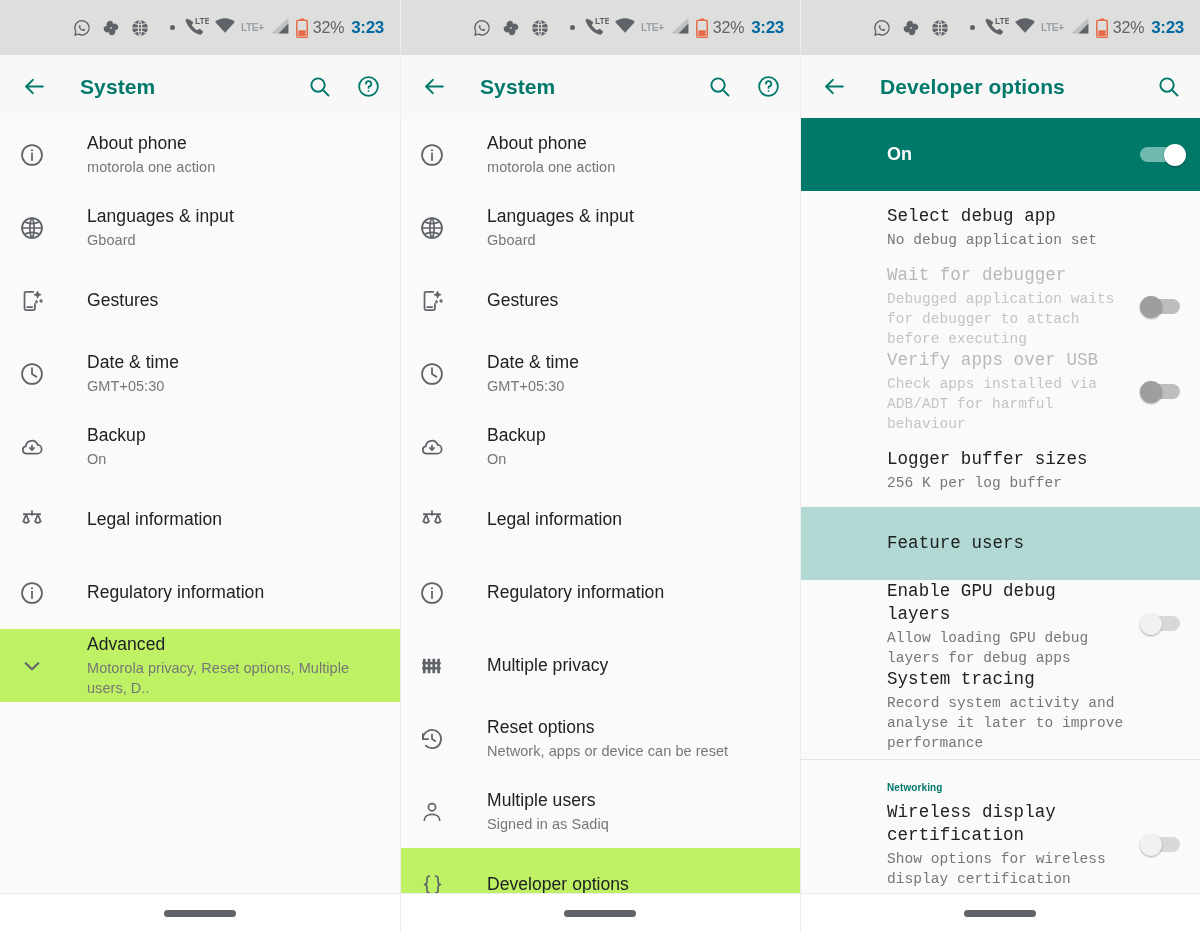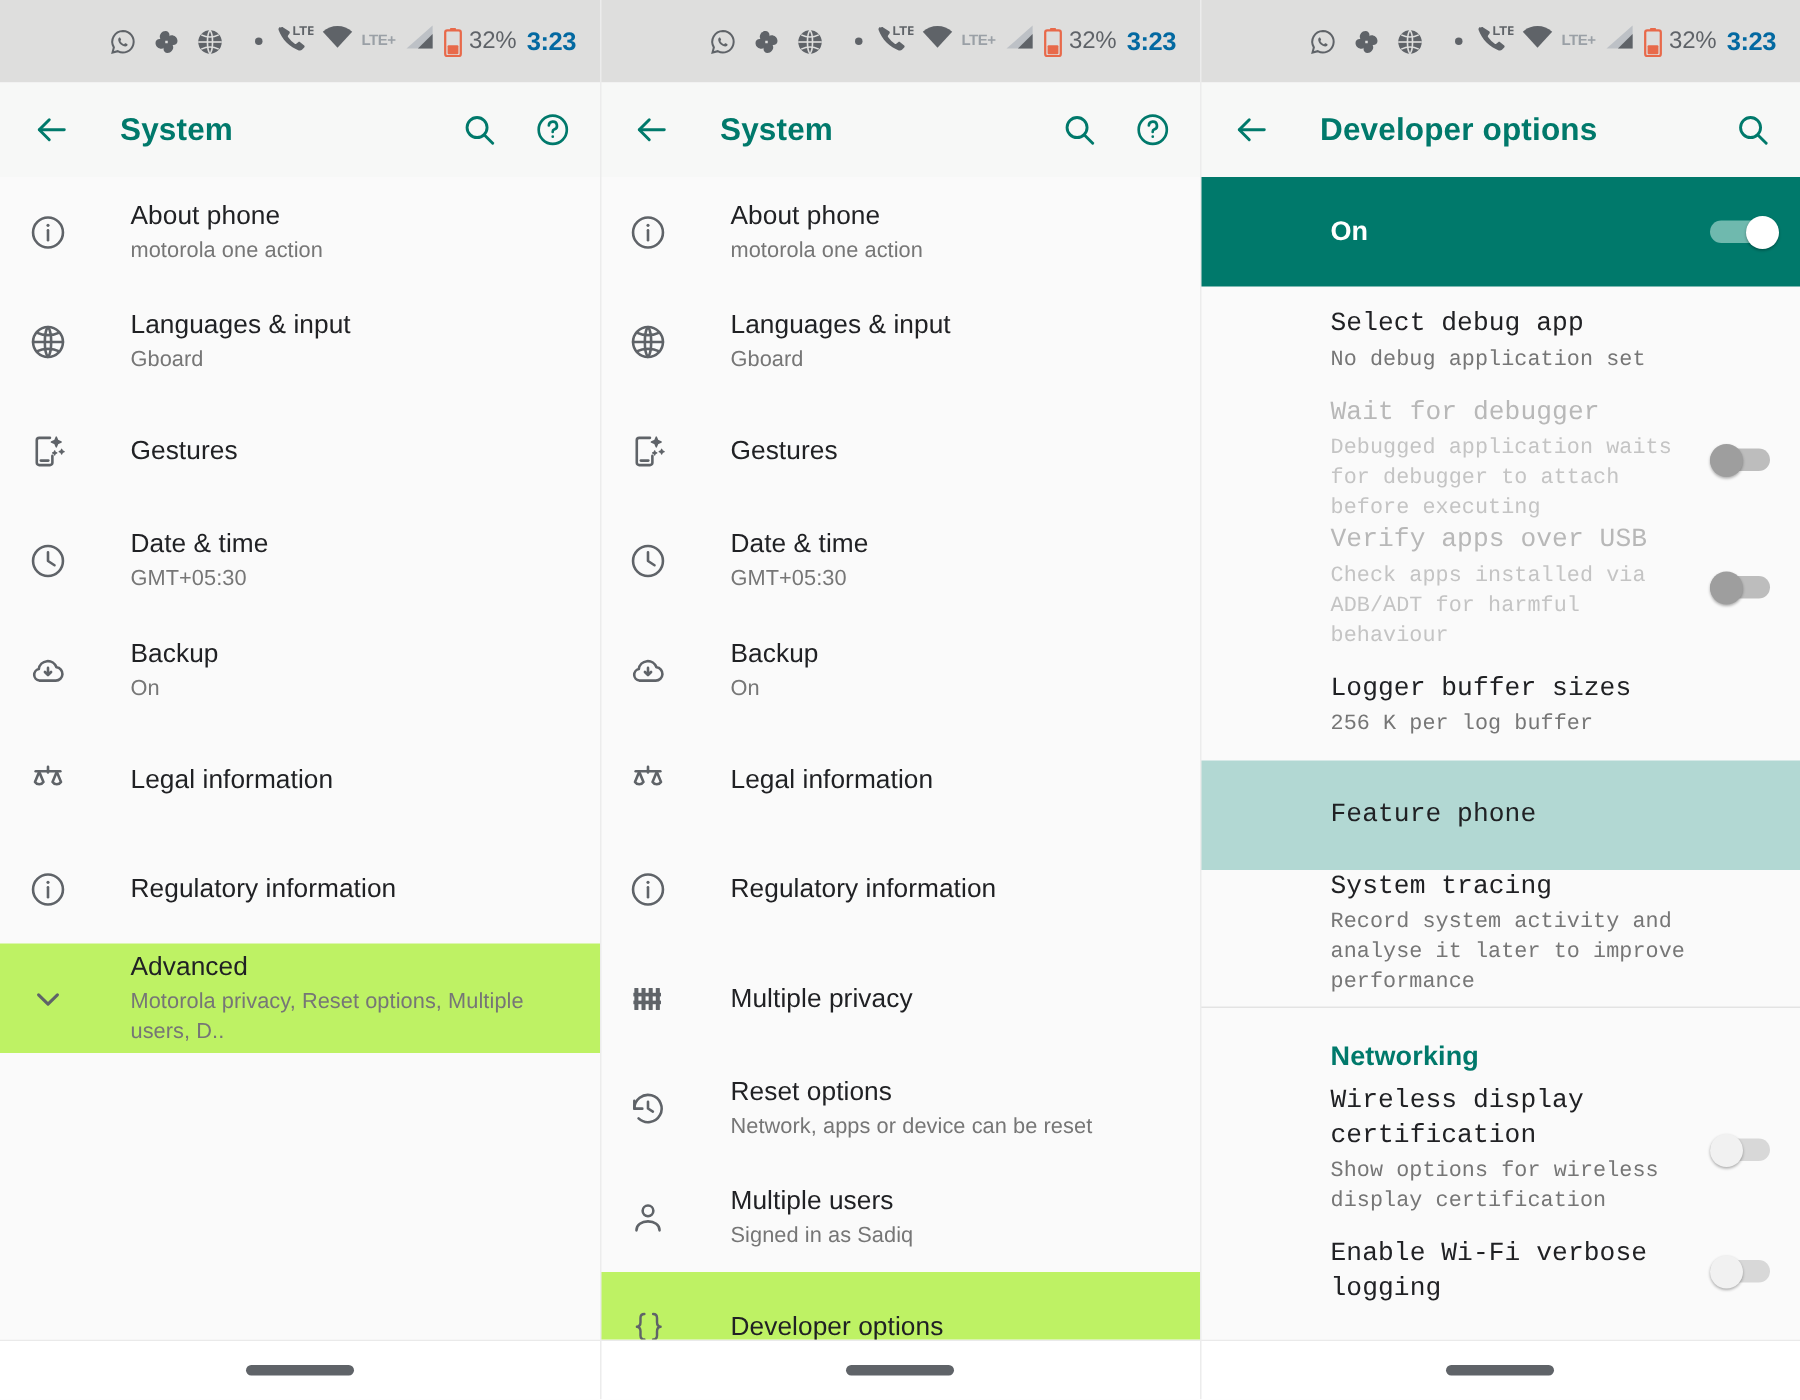--- a/index.html
+++ b/index.html
@@ -72,21 +72,21 @@
   .row-title { font-size: 17.5px; color: #202124; line-height: 23px; letter-spacing: .05px; }
   .row-sub { font-size: 14.5px; color: #767676; line-height: 20px; margin-top: 2px; letter-spacing: .05px; }
   .row.dim .row-title { color: #b8b8b8; }
   .row.dim .row-sub { color: #c4c4c4; }
   .row.tealbar .row-title { color: #ffffff; font-size: 18px; font-weight: bold; }
   .row-indent .row-body { margin-left: 71px; font-family: Liberation Mono, monospace; }
 
   
   .section-head {
     padding: 22px 16px 8px 87px;
-    font-size: 18px; color: #00796b; font-weight: bold;
+    font-size: 10px; color: #00796b; font-weight: bold;
     letter-spacing: .1px;
   }
   .divider { height: 1px; background: #e3e3e3; margin: 6px 0 0 0; }
 
   
   .tgl { flex: 0 0 auto; margin-left: 10px; position: relative; width: 46px; height: 22px; }
   .tgl .track { position: absolute; left: 0; top: 3px; width: 40px; height: 15px; border-radius: 8px; background: #d8d8d8; }
   .tgl .knob { position: absolute; top: 0; width: 22px; height: 22px; border-radius: 50%; background: #f1f1f1; box-shadow: 0 1px 2px rgba(0,0,0,.32); }
   .tgl.off .knob { left: 0; }
   .tgl.off-grey .track { background: #bdbdbd; }
@@ -636,21 +636,31 @@
           </div>
         </div>
         <div class="row row-indent">
           <div class="row-body">
             <div class="row-title">Logger buffer sizes</div>
             <div class="row-sub">256 K per log buffer</div>
           </div>
         </div>
         <div class="row selteal row-indent">
           <div class="row-body">
-            <div class="row-title">Feature phone</div>
+            <div class="row-title">Feature users</div>
+          </div>
+        </div>
+        <div class="row row-indent">
+          <div class="row-body">
+            <div class="row-title">Enable GPU debug layers</div>
+            <div class="row-sub">Allow loading GPU debug layers for debug apps</div>
+          </div>
+          <div class="tgl off">
+            <div class="track"></div>
+            <div class="knob"></div>
           </div>
         </div>
         <div class="row row-indent">
           <div class="row-body">
             <div class="row-title">System tracing</div>
             <div class="row-sub">Record system activity and analyse it later to improve performance</div>
           </div>
         </div>
         <div class="divider"></div>
         <div class="section-head">Networking</div>

